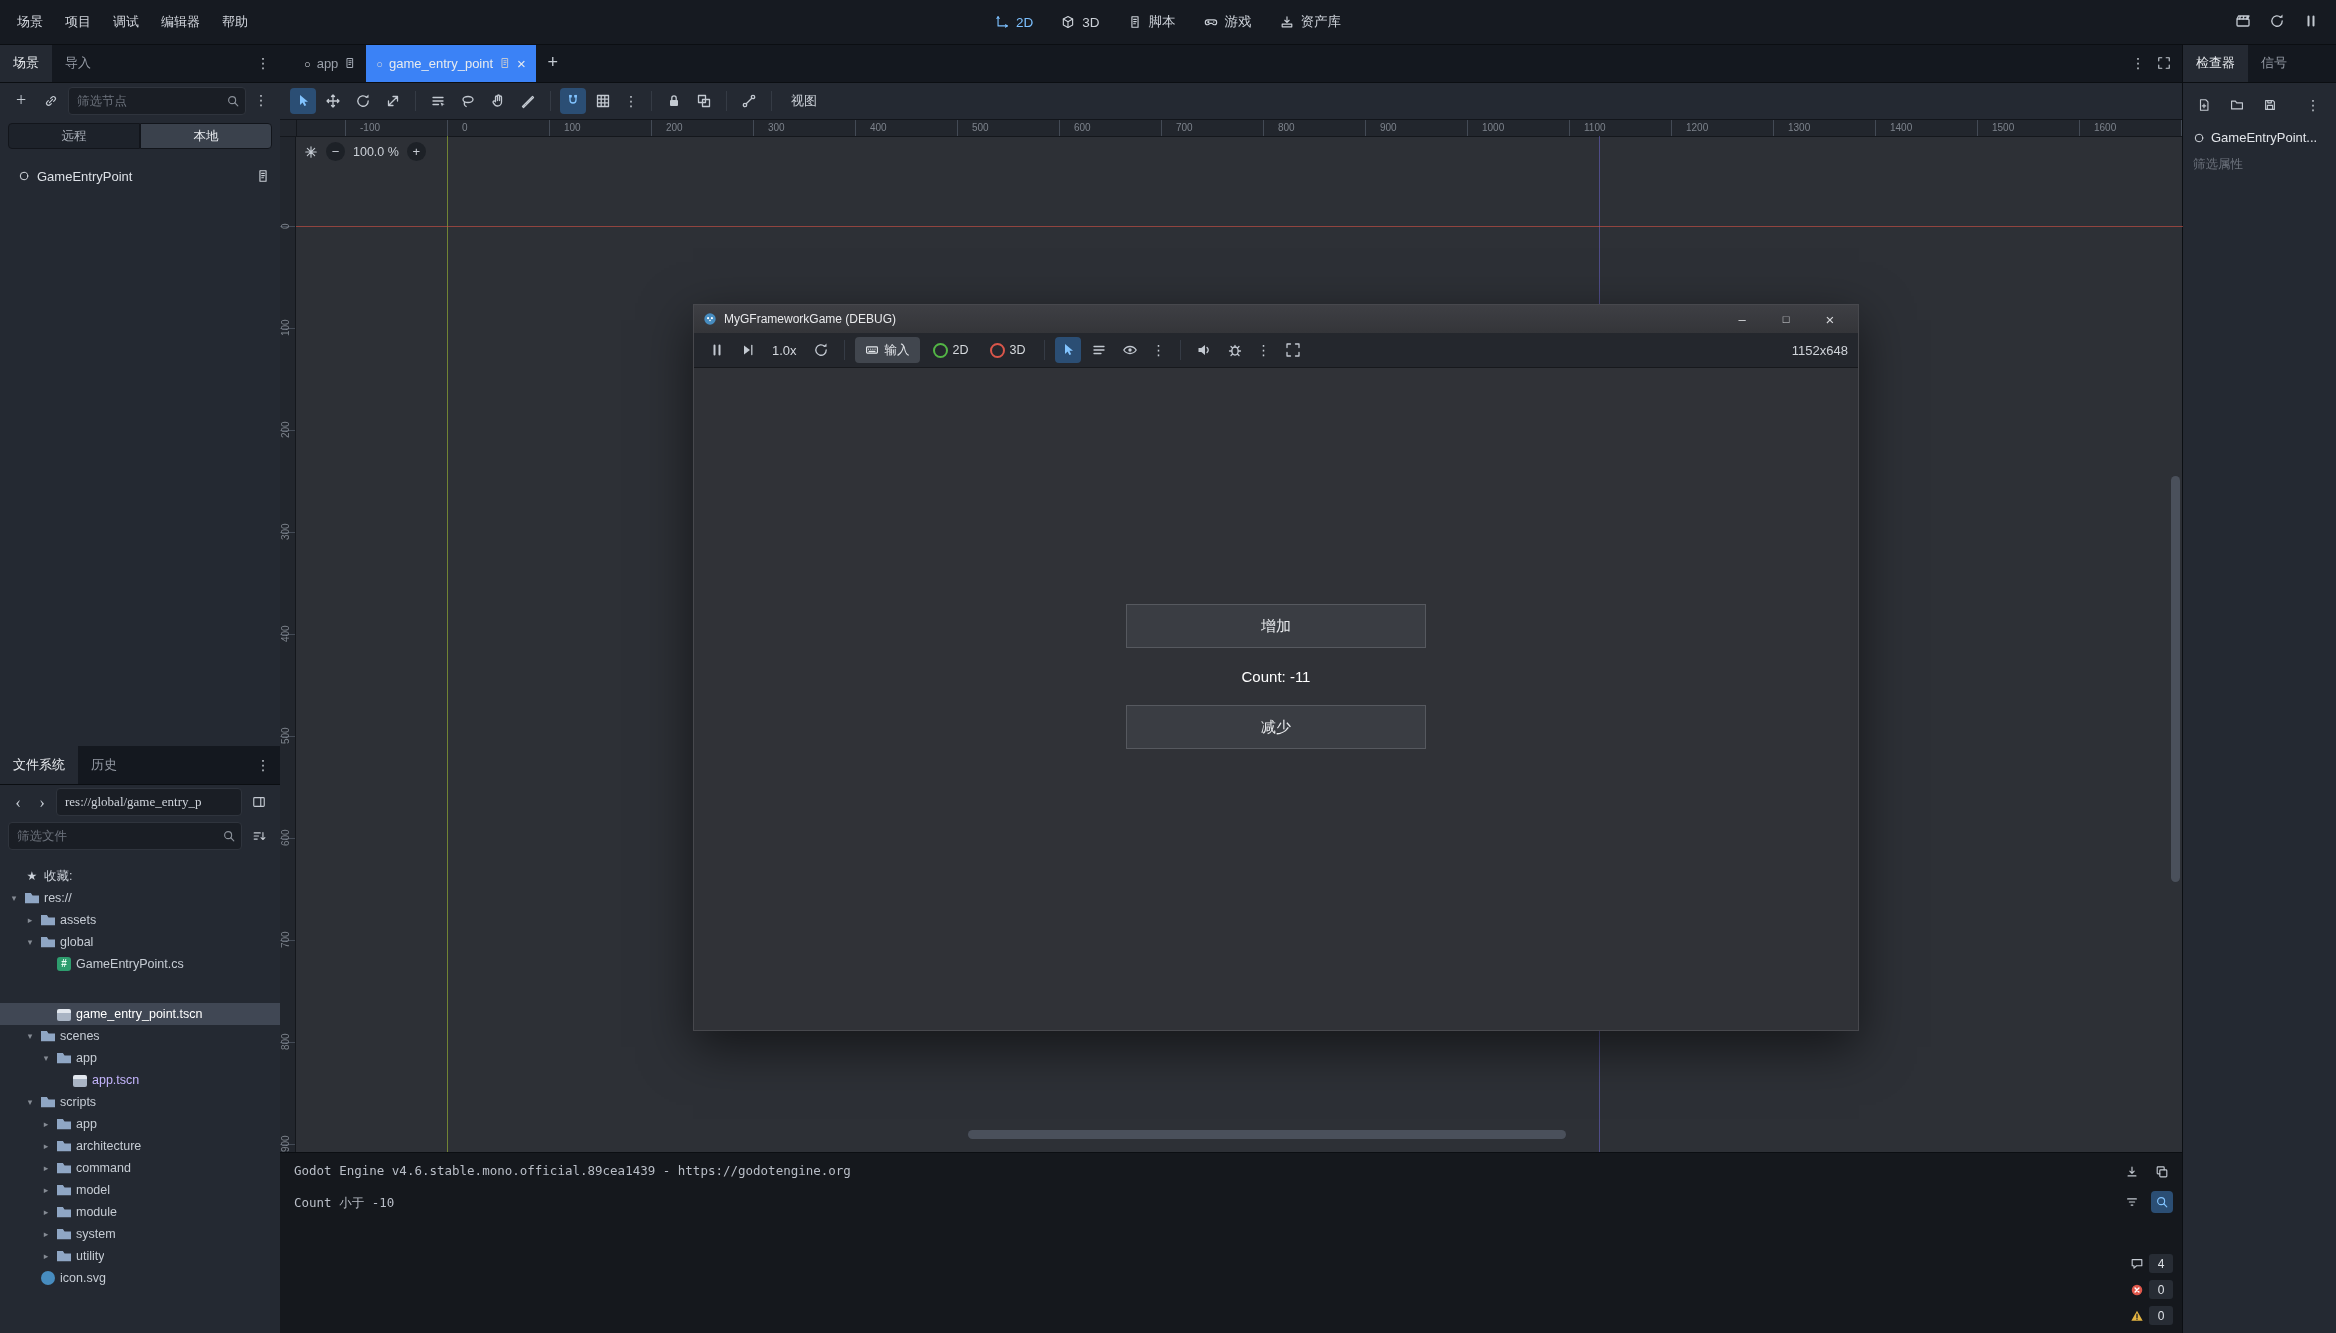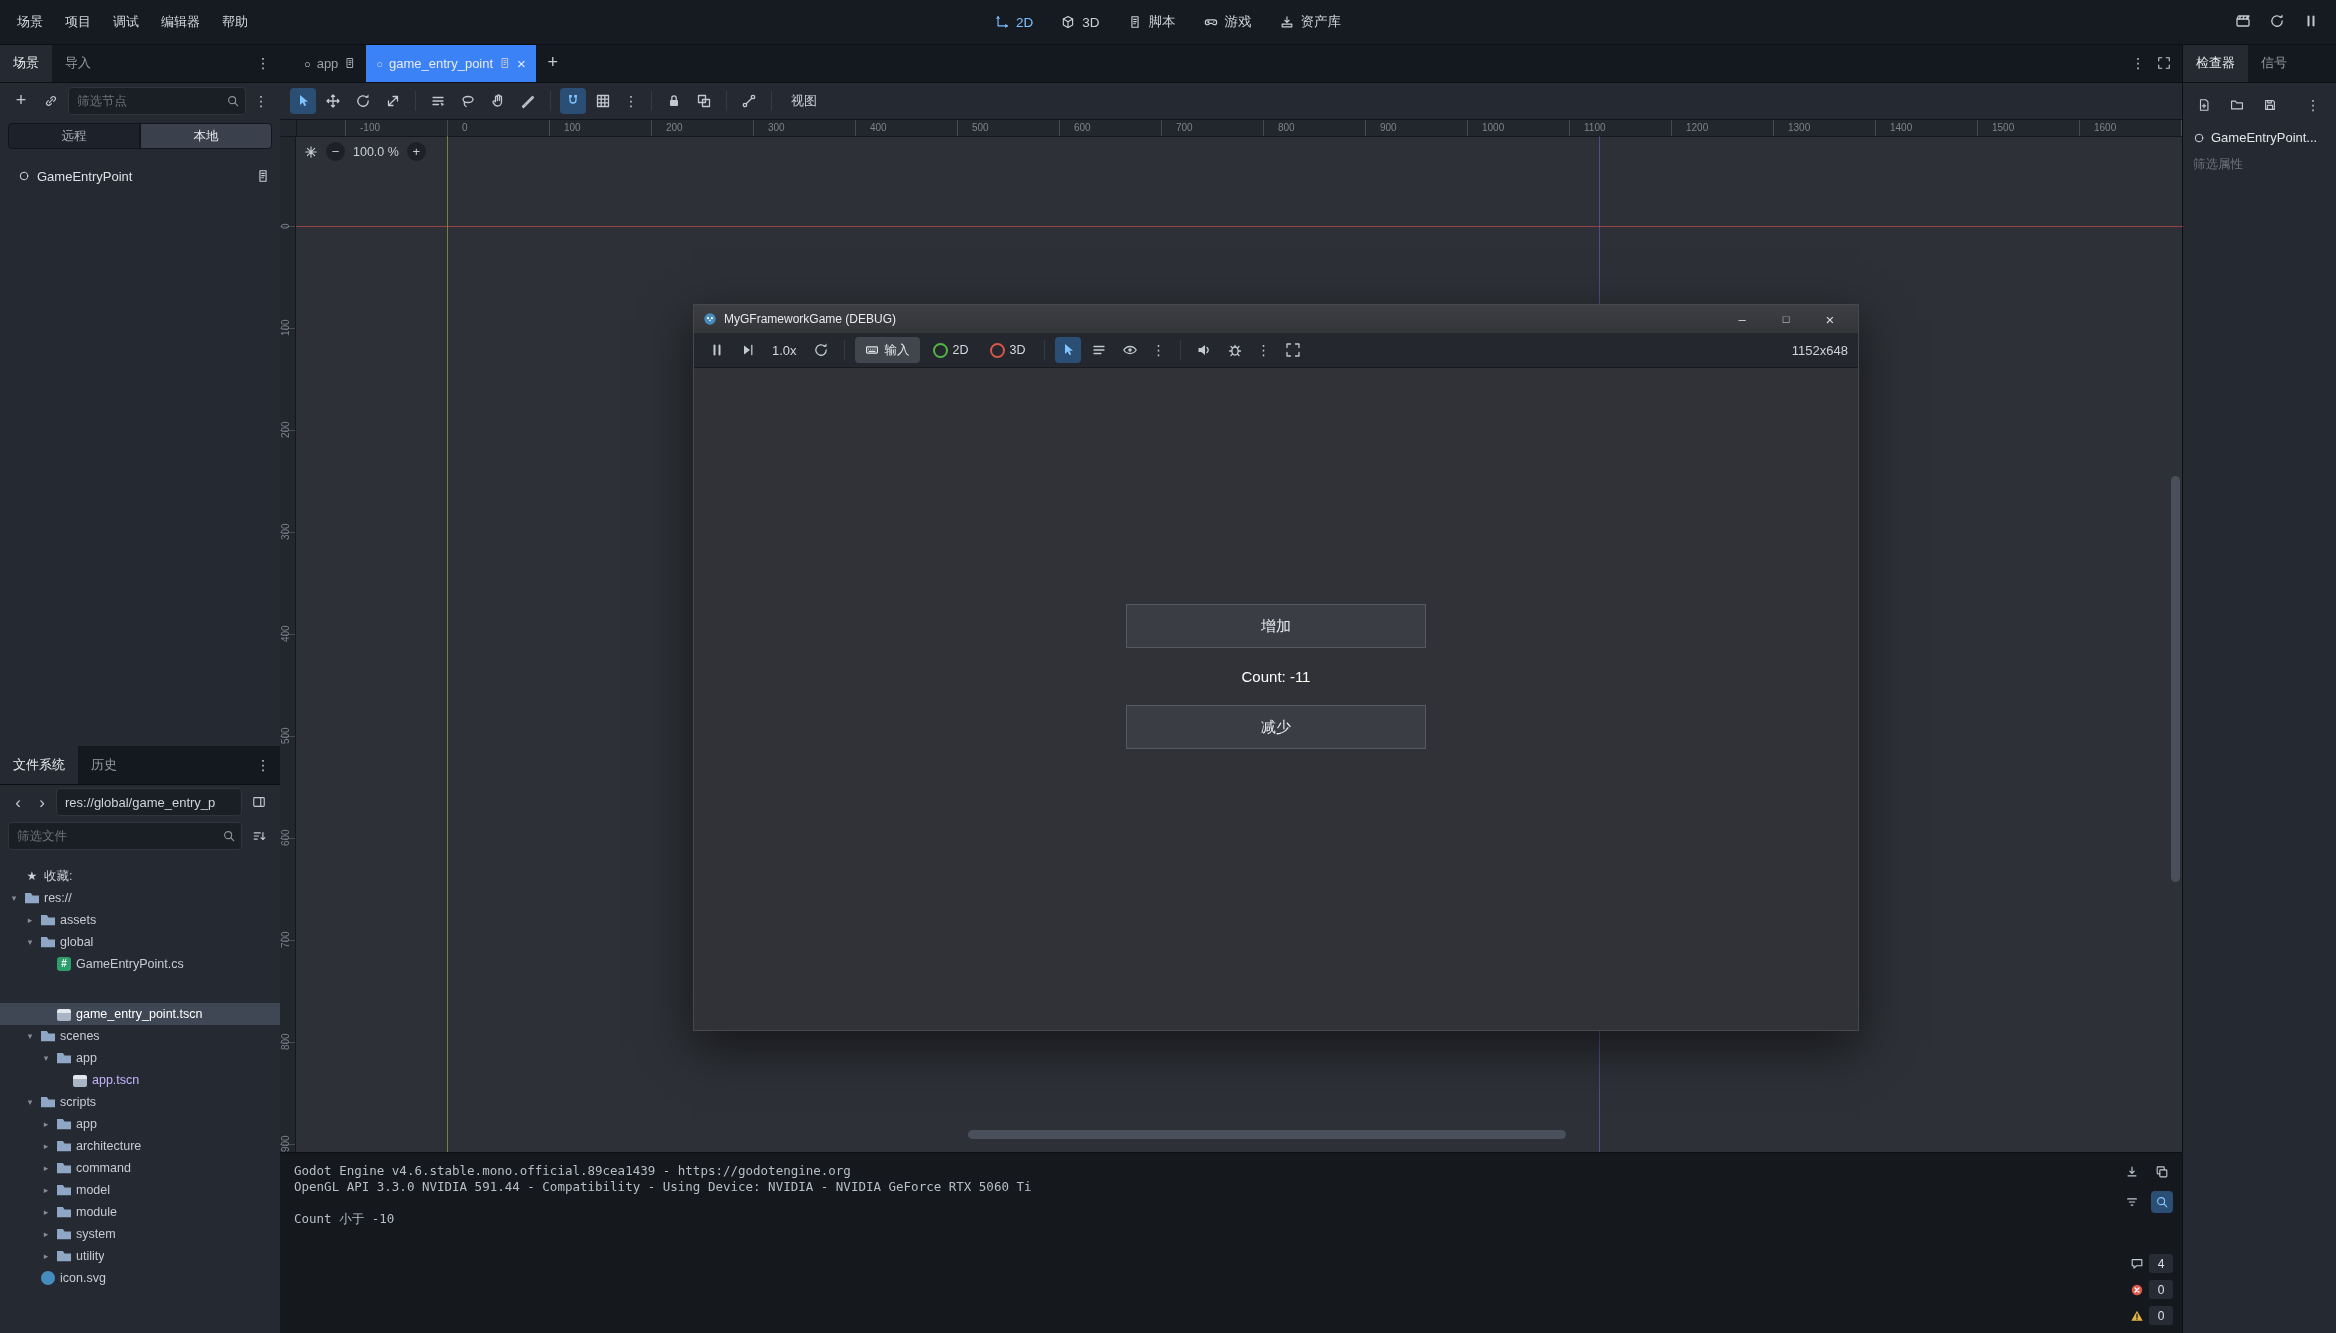--- a/index.html
+++ b/index.html
@@ -26,21 +26,21 @@
          color:#c3c9d1;background:transparent;border:none;padding:0;flex:none;}
   .icbtn.active{background:#2b4e74;color:#82c4ff;}
   .sep{width:1px;height:20px;background:#353b45;margin:0 5px;flex:none;}
   .dots-btn{background:none;border:none;color:#c3c9d1;width:22px;height:26px;display:inline-flex;align-items:center;justify-content:center;flex:none;}
 
   .tabstrip{height:38px;background:#14181f;border-bottom:1px solid #0b0e12;display:flex;align-items:stretch;flex:none;}
   .tab{display:flex;align-items:center;gap:6px;padding:0 13px;font-size:13px;color:#959ba5;border:none;background:transparent;}
   .tab.active{background:#242932;color:#e7eaee;}
   .strip-right{margin-left:auto;display:flex;align-items:center;padding-right:6px;gap:2px;}
 
-  .dockrow{height:36px;display:flex;align-items:center;padding:0 8px;gap:4px;flex:none;}
+  .dockrow{height:36px;display:flex;align-items:center;padding:0 8px;gap:4px;flex:none;font-family:Liberation Serif, serif;}
   .search{position:relative;display:flex;align-items:center;background:#1a1e25;border:1px solid #2f343d;border-radius:4px;height:26px;flex:1;padding:0 26px 0 8px;}
   .search input{all:unset;width:100%;font-size:12.5px;color:#d4d8de;}
   .search input::placeholder{color:#6d737d;}
   .search .mag{position:absolute;right:5px;color:#8a9099;display:flex;}
   .pathbox{display:flex;align-items:center;background:#1a1e25;border:1px solid #2f343d;border-radius:4px;height:26px;flex:1;padding:0 8px;}
   .pathbox input{all:unset;width:100%;font-size:13px;color:#cfd4db;}
 
   
   #menubar{position:absolute;left:0;top:0;right:0;height:44px;background:#161a21;border-bottom:1px solid #0b0e12;
            display:flex;align-items:center;z-index:20;}
@@ -666,21 +666,20 @@
         </div>
       </div>
 
       <div class="scroll-thumb" style="right:3px;top:356px;width:9px;height:406px;"></div>
       <div class="scroll-thumb" style="left:688px;bottom:13px;height:9px;width:598px;"></div>
     </div>
 
     <section id="output">
       <div>
           <div class="out-line">Godot Engine v4.6.stable.mono.official.89cea1439 - https://godotengine.org</div>
-          <div class="out-line">OpenGL API 3.3.0 NVIDIA 591.44 - Compatibility - Using Device: NVIDIA - NVIDIA GeForce RTX 5060 Ti</div>
           <div class="out-line"></div>
           <div class="out-line">Count 小于 -10</div>
         </div>
       <div class="out-tools">
         <button class="icbtn">
           <svg class="ic ic14" viewBox="0 0 16 16">
               <path d="M8 2.5v7M5.5 7L8 9.5 10.5 7M3.5 12.5h9"></path>
             </svg>
         </button>
         <button class="icbtn">

